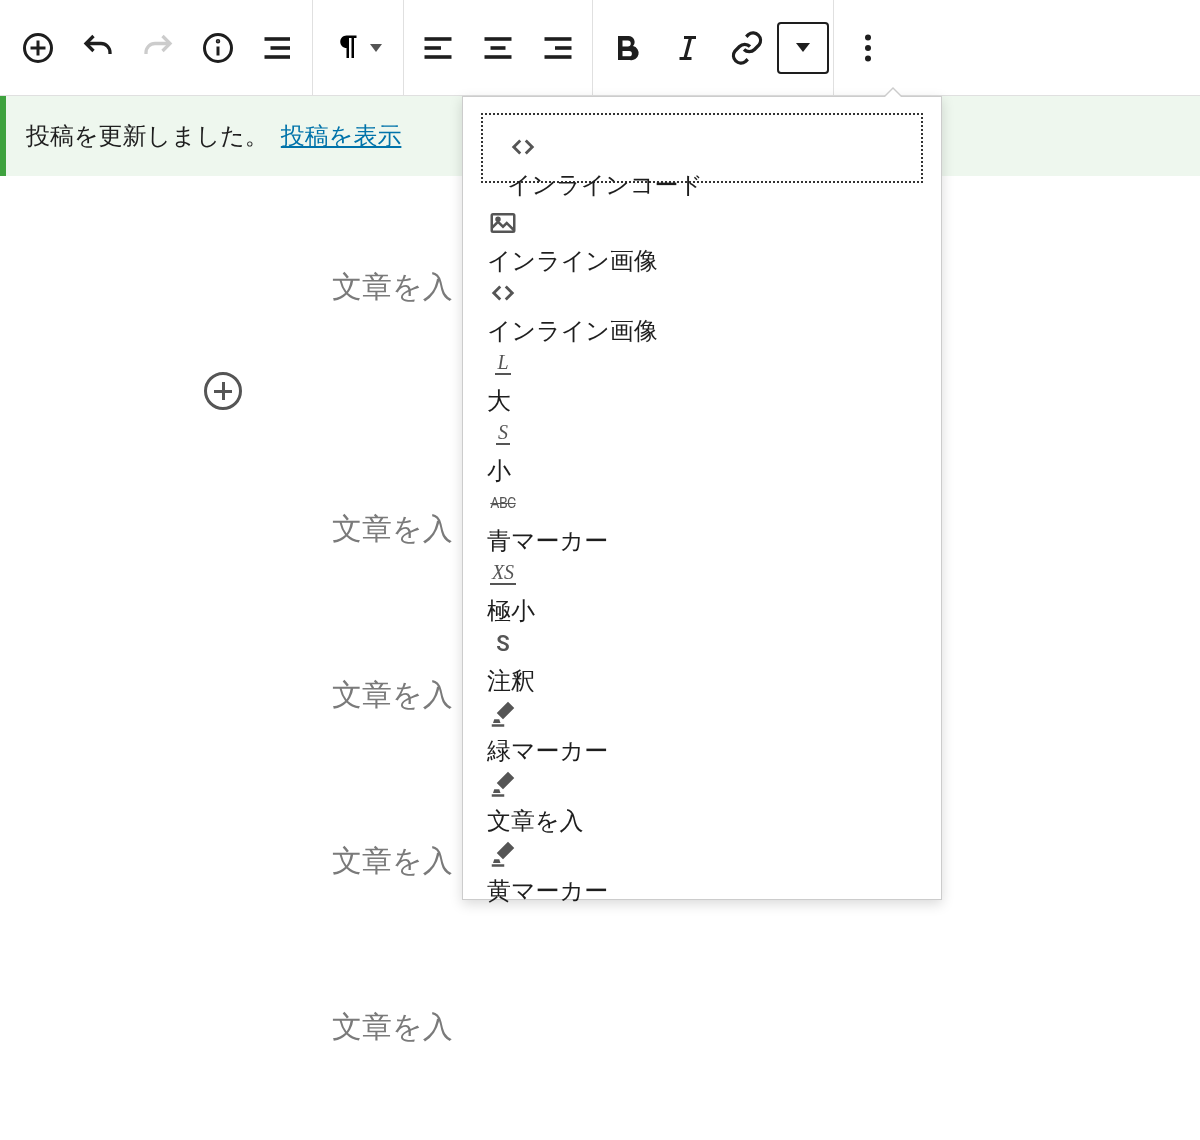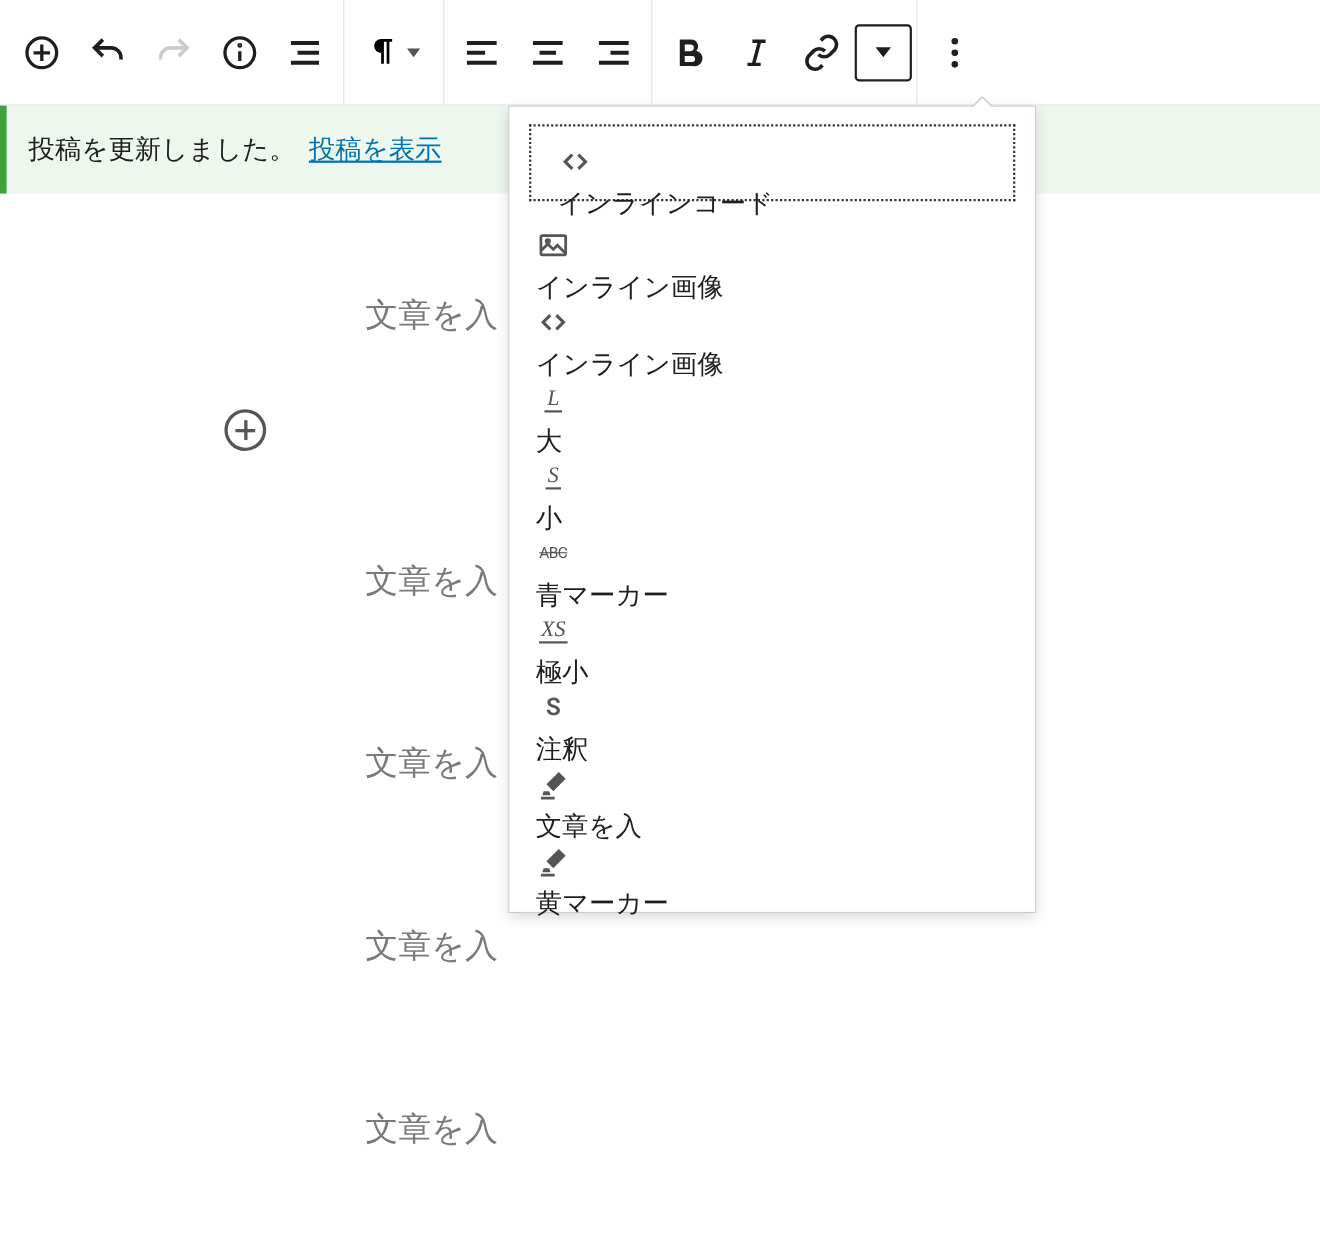--- a/index.html
+++ b/index.html
@@ -372,24 +372,33 @@
       </div>
       <span>注釈</span>
     </div>
     <div class="menu-item">
       <div class="menu-icon">
         <svg viewBox="0 0 24 24" fill="currentColor">
           <path d="M4 20h6l-1-3H5l-1 3zM16 3l5 5-9 9-5-5 9-9z"></path>
           <line x1="3" y1="22" x2="13" y2="22" stroke="currentColor" stroke-width="2"></line>
         </svg>
       </div>
-      <span>文章を入</span>
+      <span>緑マーカー</span>
     </div>
     <div class="menu-item">
       <div class="menu-icon">
         <svg viewBox="0 0 24 24" fill="currentColor">
           <path d="M4 20h6l-1-3H5l-1 3zM16 3l5 5-9 9-5-5 9-9z"></path>
           <line x1="3" y1="22" x2="13" y2="22" stroke="currentColor" stroke-width="2"></line>
         </svg>
       </div>
+      <span>文章を入</span>
+    </div>
+    <div class="menu-item">
+      <div class="menu-icon">
+        <svg viewBox="0 0 24 24" fill="currentColor">
+          <path d="M4 20h6l-1-3H5l-1 3zM16 3l5 5-9 9-5-5 9-9z"></path>
+          <line x1="3" y1="22" x2="13" y2="22" stroke="currentColor" stroke-width="2"></line>
+        </svg>
+      </div>
       <span>黄マーカー</span>
     </div>
   </div>
 
 </body></html>

